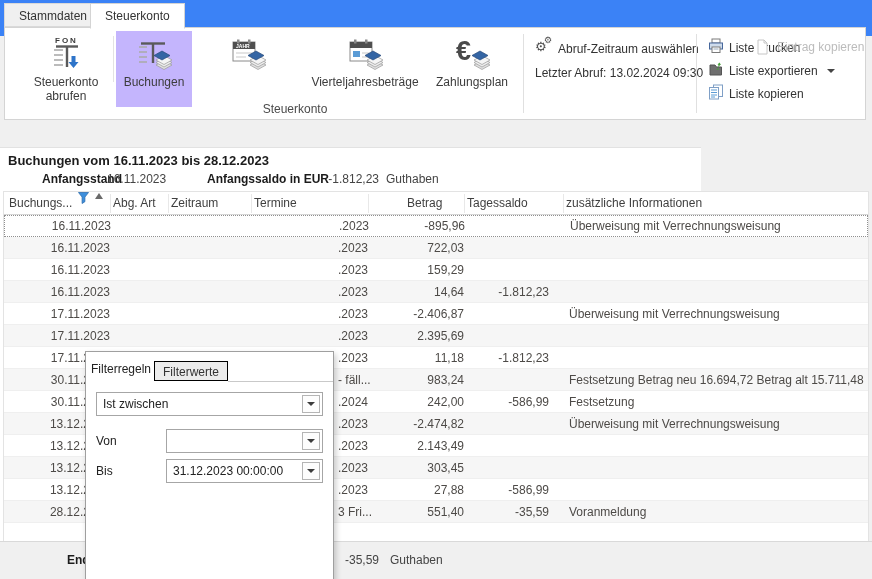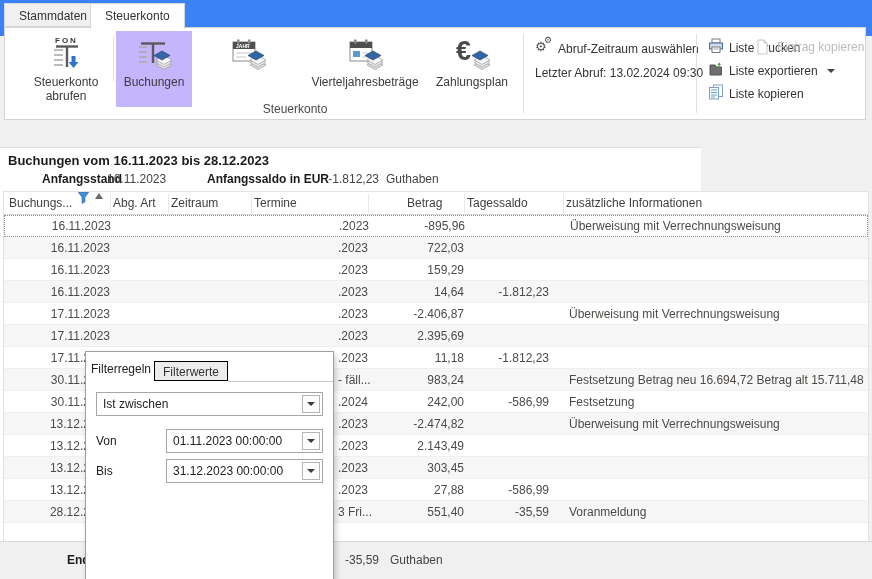--- a/index.html
+++ b/index.html
@@ -414,21 +414,20 @@
 
       <div class="fp-combo fp-rule">
         <span class="fp-val">Ist zwischen</span>
         <span class="fp-dbtn">
             <i></i>
           </span>
       </div>
 
       <span class="fp-label fp-label-von">Von</span>
       <div class="fp-combo fp-von">
-        <span class="fp-val">01.11.2023 00:00:00</span>
         <span class="fp-dbtn">
             <i></i>
           </span>
       </div>
 
       <span class="fp-label fp-label-bis">Bis</span>
       <div class="fp-combo fp-bis">
         <span class="fp-val">31.12.2023 00:00:00</span>
         <span class="fp-dbtn">
             <i></i>

